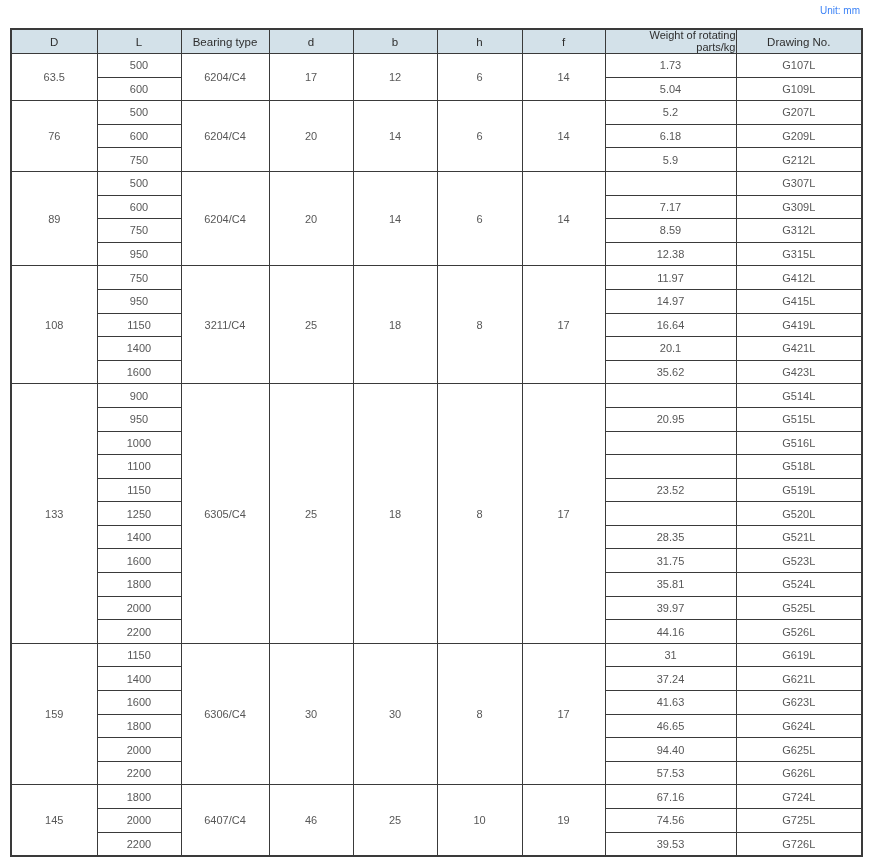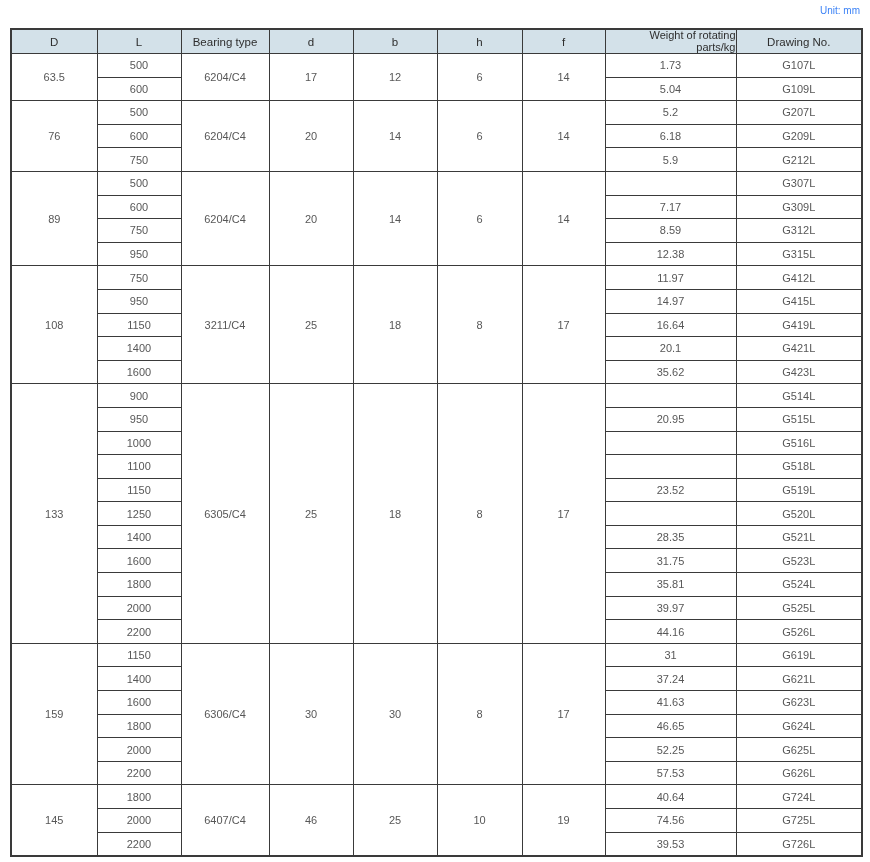--- a/index.html
+++ b/index.html
@@ -249,37 +249,37 @@
         <td>41.63</td>
         <td>G623L</td>
       </tr>
       <tr>
         <td>1800</td>
         <td>46.65</td>
         <td>G624L</td>
       </tr>
       <tr>
         <td>2000</td>
-        <td>52.25</td>
+        <td>94.40</td>
         <td>G625L</td>
       </tr>
       <tr>
         <td>2200</td>
         <td>57.53</td>
         <td>G626L</td>
       </tr>
       <tr>
         <td rowspan="3">145</td>
         <td>1800</td>
         <td rowspan="3">6407/C4</td>
         <td rowspan="3">46</td>
         <td rowspan="3">25</td>
         <td rowspan="3">10</td>
         <td rowspan="3">19</td>
-        <td>40.64</td>
+        <td>67.16</td>
         <td>G724L</td>
       </tr>
       <tr>
         <td>2000</td>
         <td>74.56</td>
         <td>G725L</td>
       </tr>
       <tr>
         <td>2200</td>
         <td>39.53</td>

